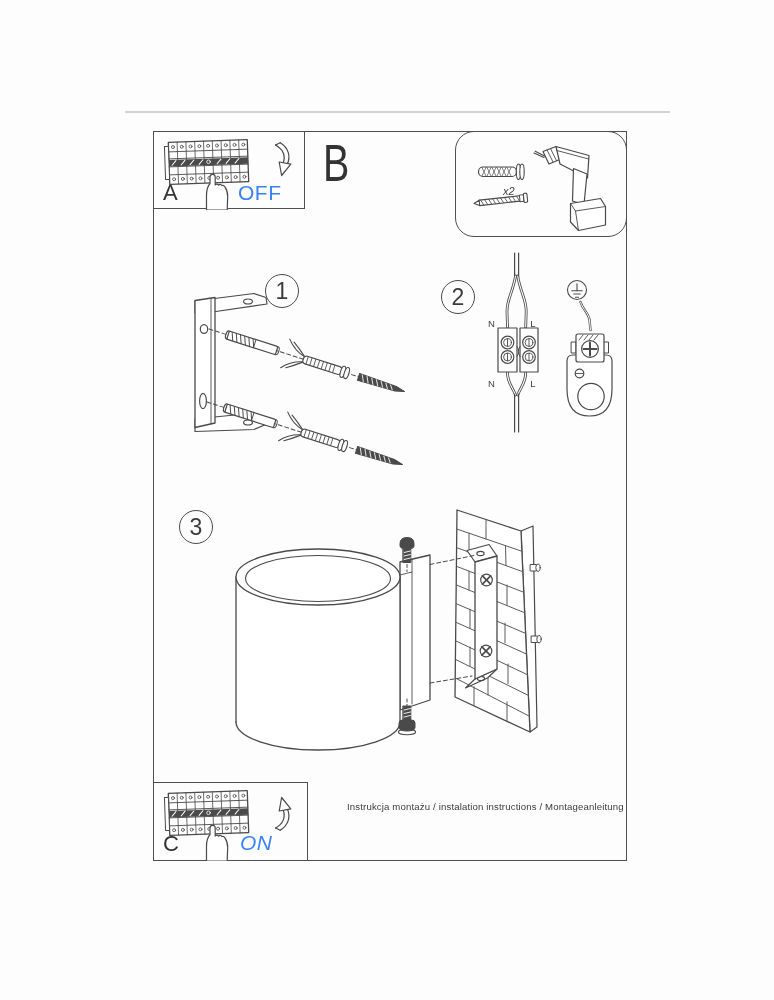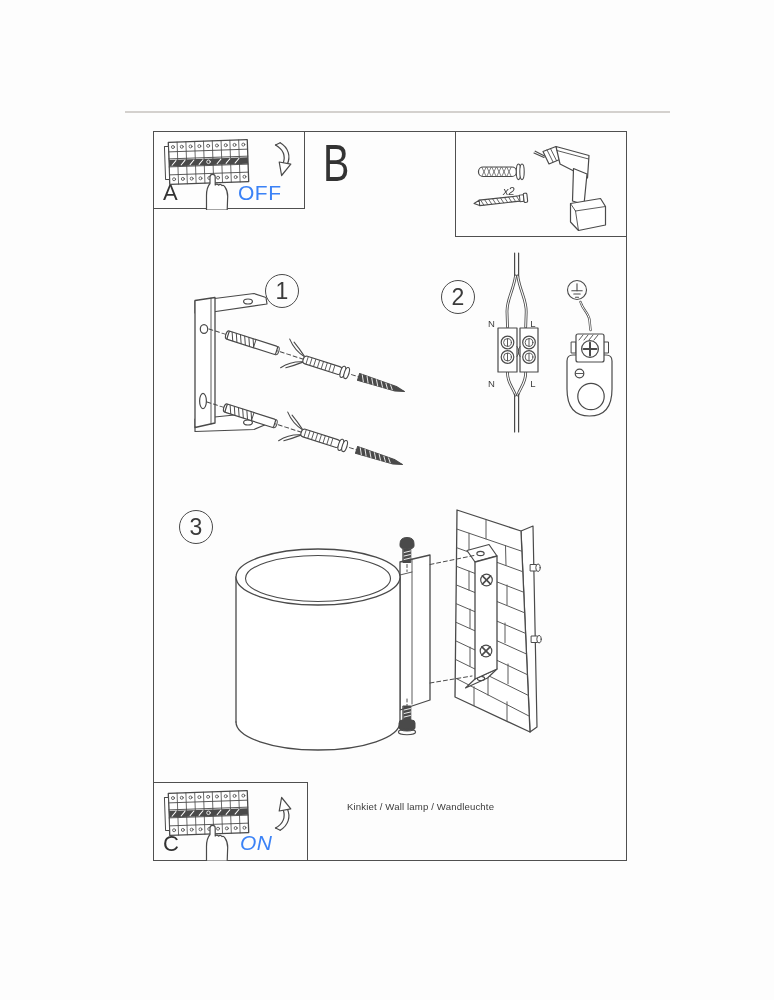--- a/index.html
+++ b/index.html
@@ -5,21 +5,21 @@
   * { margin:0; padding:0; box-sizing:border-box; }
   html,body { width:774px; height:1000px; }
   body { background:#fdfdfd; font-family:"Liberation Sans", sans-serif; color:#3b3b3b; }
   .page { position:relative; width:774px; height:1000px; background:#fdfdfd; overflow:hidden; }
   .abs { position:absolute; }
   .frame { border:1.6px solid #4f4f4f; background:transparent; }
   .scan-rule { left:125px; top:111px; width:545px; height:2px; background:#c6c2be; opacity:.75; }
   .main-border { left:153px; top:131px; width:474px; height:730px; }
   .box-a { left:153px; top:131px; width:152px; height:78px; }
   .box-c { left:153px; top:782px; width:155px; height:79px; }
-  .box-tools { left:455px; top:131px; width:172px; height:106px; }
+  .box-tools { left:455px; top:131px; width:172px; height:106px;border-radius:19px; }
   .corner-letter { position:absolute; left:9px; top:48px; font-size:22px; color:#333; }
   .switch-word { position:absolute; font-size:21px; letter-spacing:.5px; color:#3b82f6; }
   .letter-b { left:323px; top:137px; font-size:52px; color:#333;
               transform:scaleX(.76); transform-origin:top left; line-height:1; }
   .step-badge { width:34px; height:34px; border:1.7px solid #4a4a4a; border-radius:50%;
                 display:flex; align-items:center; justify-content:center;
                 font-size:23px; color:#3b3b3b; background:#fdfdfd; }
   .badge-1 { left:265px; top:274px; }
   .badge-2 { left:441px; top:280px; }
   .badge-3 { left:179px; top:510px; }
@@ -452,16 +452,16 @@
         <path d="M126.2,47.2 C134.8,42 136.8,33.5 133.2,25.5"></path>
         <line x1="121.5" y1="45" x2="126.2" y2="47.2"></line>
         <polygon points="125.2,28 136.8,25.8 127.6,14.5" fill="#fff"></polygon>
       </g>
     </svg>
     <span class="corner-letter">C</span>
     <span class="switch-word" style="left:86px; top:48px;font-style:italic;">ON</span>
   </div>
 
   <div class="abs caption">
-    <div>Kinkiet / Wall lamp / Wandleuchte</div>
+    <div>Instrukcja montażu / instalation instructions / Montageanleitung</div>
   </div>
 
 </div>
 
 </body></html>

